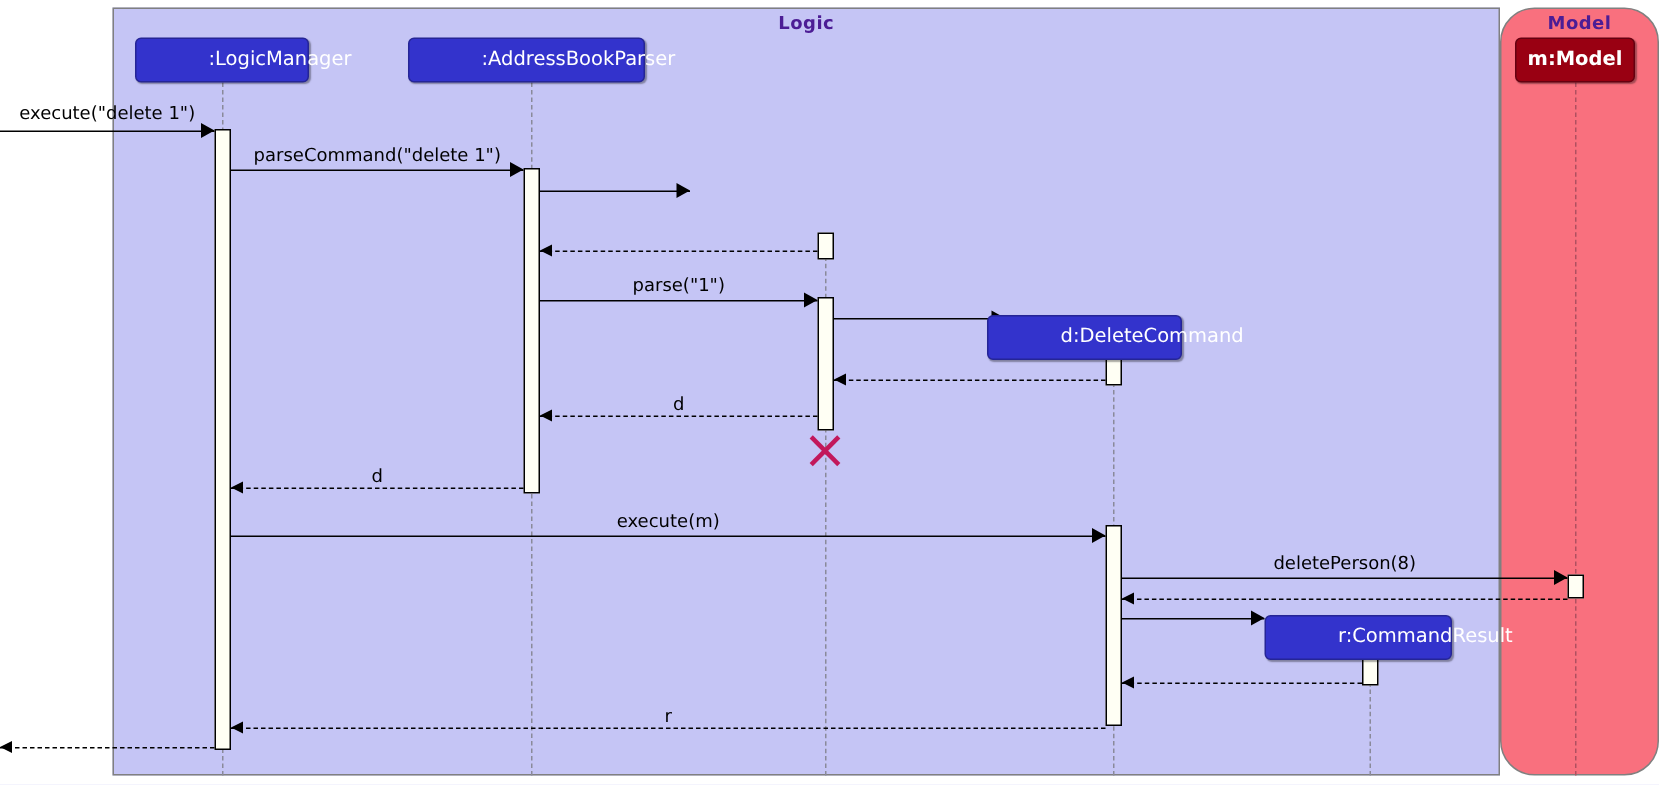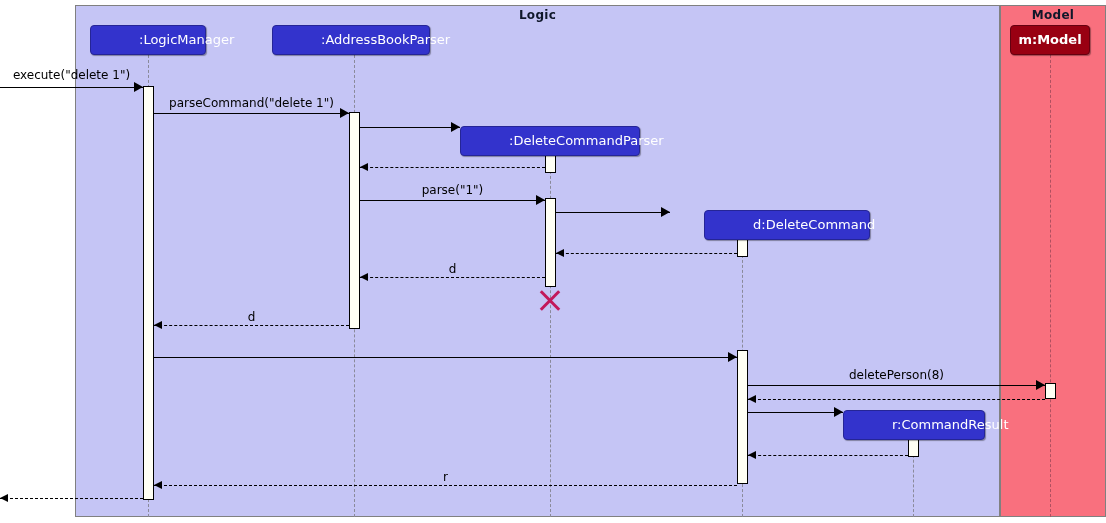--- a/index.html
+++ b/index.html
@@ -23,21 +23,21 @@
   }
   .package-logic  { background: #c5c5f5; }
   .package-model  { background: #f9707e; }
   .package-title {
     position: absolute;
     top: 2px;
     width: 100%;
     text-align: center;
     font-size: 12px;
     font-weight: bold;
-    color: #0f172a;
+    color: #4c1d95;
     letter-spacing: .3px;
   }
   
   .lifeline {
     position: absolute;
     width: 0;
     border-left: 1px dashed #8a8a9a;
   }
   .lifeline.model-ll { border-left-color: #b05060; }
   
@@ -115,21 +115,21 @@
   .destroy-x span.a { transform: rotate(45deg); }
   .destroy-x span.b { transform: rotate(-45deg); }
 </style>
 </head>
 <body>
 
 <div id="canvas">
     <div class="package package-logic" style="left: 75px; top: 5px; width: 925px; height: 512px;">
       <div class="package-title">Logic</div>
     </div>
-    <div class="package package-model" style="left: 1000px; top: 5px; width: 106px; height: 512px;">
+    <div class="package package-model" style="left: 1000px; top: 5px; width: 106px; height: 512px; border-radius: 23px;">
       <div class="package-title">Model</div>
     </div>
     <div class="lifeline" style="left: 148px; top: 55px; height: 462px;"></div>
     <div class="lifeline" style="left: 354px; top: 55px; height: 462px;"></div>
     <div class="lifeline" style="left: 550px; top: 156px; height: 361px;"></div>
     <div class="lifeline" style="left: 742px; top: 240px; height: 277px;"></div>
     <div class="lifeline" style="left: 913px; top: 440px; height: 77px;"></div>
     <div class="lifeline model-ll" style="left: 1050px; top: 55px; height: 462px;"></div>
     <div class="activation" style="left: 143px; top: 86px; height: 414px;"></div>
     <div class="activation" style="left: 349px; top: 112px; height: 217px;"></div>
@@ -157,37 +157,37 @@
     <div class="msg-line ret" style="left: 556px; top: 253px; width: 181px;"></div>
     <div class="arrow-head thin-left" style="top: 249px; left: 556px;"></div>
     <div class="msg-line ret" style="left: 360px; top: 277px; width: 185px;"></div>
     <div class="arrow-head thin-left" style="top: 273px; left: 360px;"></div>
     <div class="msg-label" style="left: 360px; top: 262px; width: 185px;">d</div>
     <div class="msg-line ret" style="left: 154px; top: 325px; width: 195px;"></div>
     <div class="arrow-head thin-left" style="top: 321px; left: 154px;"></div>
     <div class="msg-label" style="left: 154px; top: 310px; width: 195px;">d</div>
     <div class="msg-line" style="left: 154px; top: 357px; width: 583px;"></div>
     <div class="arrow-head right" style="top: 352px; left: 728px;"></div>
+    <div class="msg-label" style="left: 154px; top: 340px; width: 583px;">execute(m)</div>
     <div class="msg-line" style="left: 748px; top: 385px; width: 297px;"></div>
     <div class="arrow-head right" style="top: 380px; left: 1036px;"></div>
     <div class="msg-label" style="left: 748px; top: 368px; width: 297px;">deletePerson(8)</div>
     <div class="msg-line ret" style="left: 748px; top: 399px; width: 297px;"></div>
     <div class="arrow-head thin-left" style="top: 395px; left: 748px;"></div>
     <div class="msg-line" style="left: 748px; top: 412px; width: 95px;"></div>
     <div class="arrow-head right" style="top: 407px; left: 834px;"></div>
     <div class="msg-line ret" style="left: 748px; top: 455px; width: 160px;"></div>
     <div class="arrow-head thin-left" style="top: 451px; left: 748px;"></div>
     <div class="msg-line ret" style="left: 154px; top: 485px; width: 583px;"></div>
     <div class="arrow-head thin-left" style="top: 481px; left: 154px;"></div>
     <div class="msg-label" style="left: 154px; top: 470px; width: 583px;">r</div>
     <div class="msg-line ret" style="left: 0px; top: 498px; width: 143px;"></div>
     <div class="arrow-head thin-left" style="top: 494px; left: 0px;"></div>
     <div class="participant blue" style="left: 90px; top: 25px; width: 116px;">:LogicManager</div>
     <div class="participant blue" style="left: 272px; top: 25px; width: 158px;">:AddressBookParser</div>
-    <div class="participant blue" style="left: 460px; top: 126px; width: 180px;">:DeleteCommandParser</div>
-    <div class="participant blue" style="left: 704px; top: 210px; width: 166px;">d:DeleteCommand</div>
-    <div class="participant blue" style="left: 843px; top: 410px; width: 142px;">r:CommandResult</div>
+    <div class="participant blue" style="left: 658px; top: 210px; width: 130px;">d:DeleteCommand</div>
+    <div class="participant blue" style="left: 843px; top: 410px; width: 125px;">r:CommandResult</div>
     <div class="participant red" style="left: 1010px; top: 25px; width: 80px; font-weight: bold;">m:Model</div>
     <div class="destroy-x" style="left: 537px; top: 287px;">
       <span class="a"></span>
       <span class="b"></span>
     </div>
   </div>
 
 </body></html>

